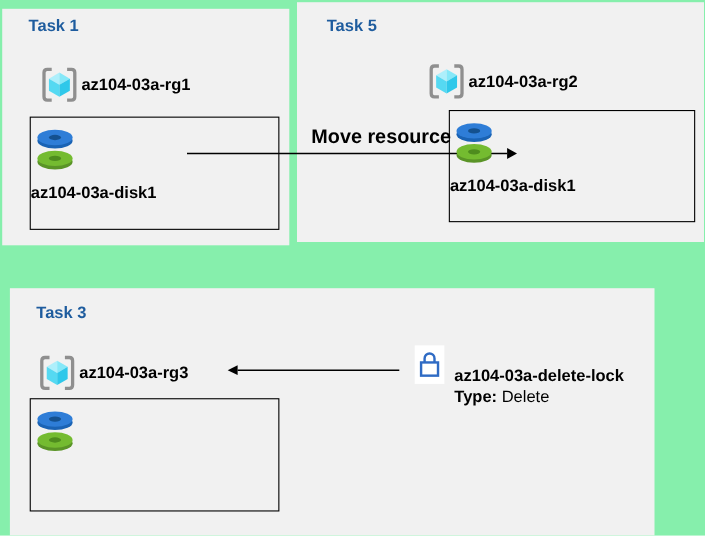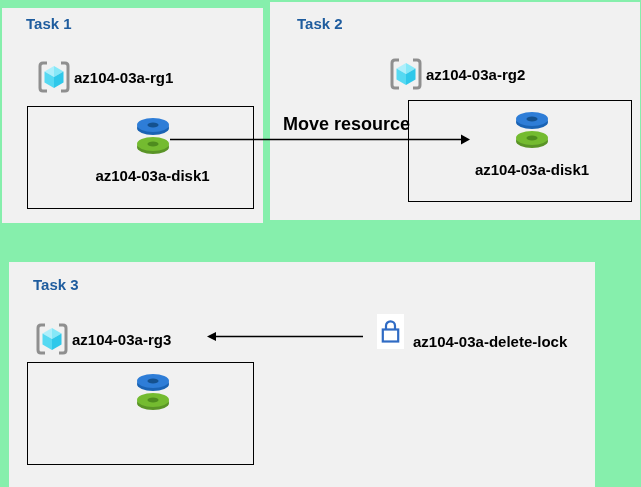--- a/index.html
+++ b/index.html
@@ -3,42 +3,42 @@
 <meta charset="utf-8">
 <style>
   html,body{margin:0;padding:0;background:#ffffff;}
   #page{position:relative;width:641px;height:487px;background:#86efac;overflow:hidden;
         font-family:"Liberation Sans",sans-serif;color:#000;}
   .panel{position:absolute;background:#f1f1f1;}
   .task-title{position:absolute;font-size:15px;font-weight:bold;color:#1e5c9e;white-space:nowrap;}
   .rg-row{position:absolute;display:flex;align-items:center;gap:2px;height:36px;}
   .rg-label{font-size:15px;font-weight:bold;white-space:nowrap;}
   .resource-box{position:absolute;border:1.5px solid #000;box-sizing:border-box;
-                display:flex;flex-direction:column;align-items:center;padding-top:10px;gap:10px;padding-left:24px;}
+                display:flex;flex-direction:column;align-items:flex-start;padding-top:10px;gap:10px;}
   .disk-label{font-size:15px;font-weight:bold;white-space:nowrap;}
   .arrow-svg{position:absolute;display:block;}
   .move-label{position:absolute;font-size:18px;font-weight:bold;white-space:nowrap;}
   .lock-badge{position:absolute;width:27px;height:35px;background:#ffffff;
               display:flex;align-items:center;justify-content:center;}
   .lock-text{position:absolute;font-size:15px;line-height:19px;white-space:nowrap;}
   .lock-name{font-weight:bold;}
   .lock-type-label{font-weight:bold;}
   .icon{display:block;}
 </style>
 </head>
 <body>
 
 <div id="page">
 
   <div class="panel" style="left:2px;top:8px;width:261px;height:215px;"></div>
   <div class="panel" style="left:270px;top:2px;width:370px;height:218px;"></div>
   <div class="panel" style="left:9px;top:262px;width:586px;height:225px;"></div>
 
   <div class="task-title" style="left:26px;top:15px;">Task 1</div>
-  <div class="task-title" style="left:297px;top:15px;">Task 2</div>
+  <div class="task-title" style="left:297px;top:15px;">Task 5</div>
   <div class="task-title" style="left:33px;top:276px;">Task 3</div>
 
   <div class="rg-row" style="left:36px;top:59px;">
     <svg class="icon" width="36" height="34" viewBox="0 0 36 34">
       <path d="M11 3 H7 Q4 3 4 6 V28 Q4 31 7 31 H11" fill="none" stroke="#8f8f8f" stroke-width="3"></path>
       <path d="M25 3 H29 Q32 3 32 6 V28 Q32 31 29 31 H25" fill="none" stroke="#8f8f8f" stroke-width="3"></path>
       <polygon points="18,6 8.5,11.5 18,17" fill="#aeeffb"></polygon>
       <polygon points="18,6 27.5,11.5 18,17" fill="#86e8f8"></polygon>
       <polygon points="8.5,11.5 18,17 18,28 8.5,22.5" fill="#55d9f2"></polygon>
       <polygon points="27.5,11.5 18,17 18,28 27.5,22.5" fill="#2fc8ea"></polygon>
@@ -118,15 +118,16 @@
 
   <div class="lock-badge" style="left:377px;top:314px;">
     <svg class="icon" width="19" height="25" viewBox="0 0 19 25">
       <path d="M5 10.5 V6.8 a4.5 4.5 0 0 1 9 0 V10.5" fill="none" stroke="#2f6bc4" stroke-width="2.2"></path>
       <rect x="1.8" y="10.5" width="15.4" height="12" fill="#ffffff" stroke="#2f6bc4" stroke-width="2.2"></rect>
     </svg>
   </div>
 
   <div class="lock-text" style="left:413px;top:332px;">
     <div class="lock-name">az104-03a-delete-lock</div>
+    <div><span class="lock-type-label">Type:</span> <span>Delete</span></div>
   </div>
 
 </div>
 
 </body></html>

